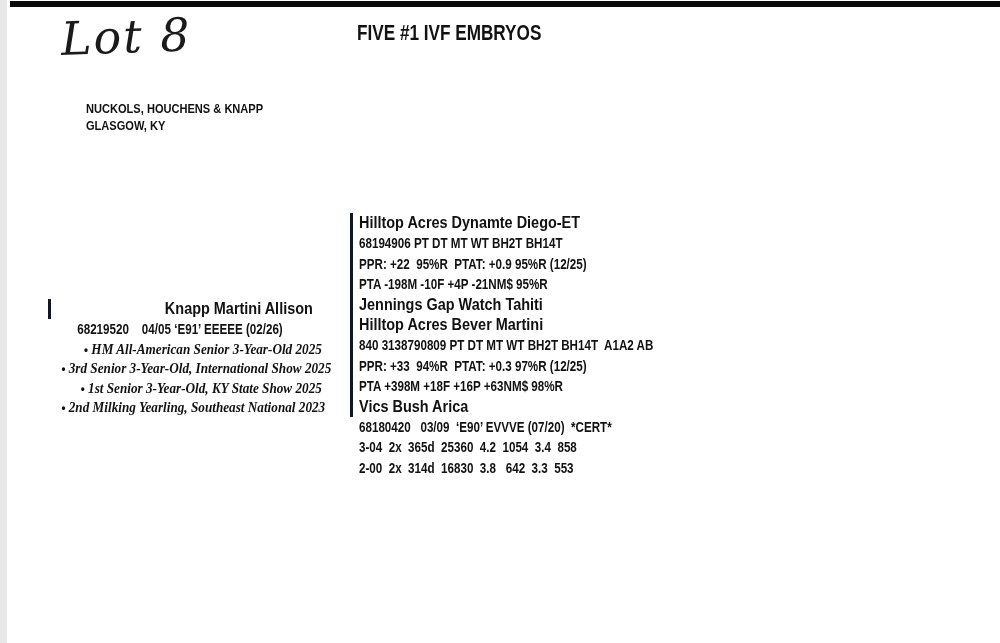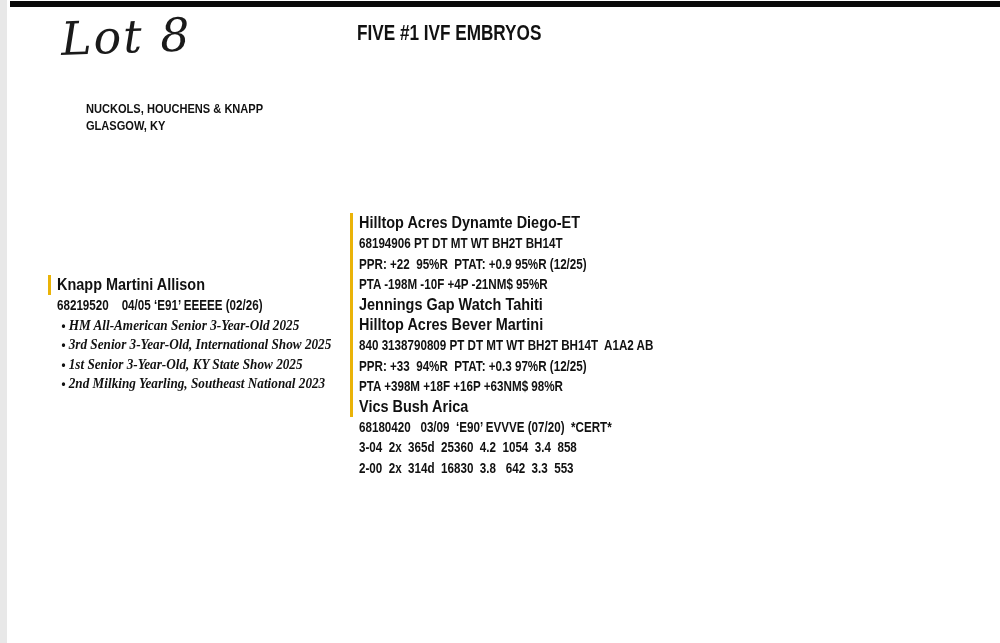--- a/index.html
+++ b/index.html
@@ -55,21 +55,21 @@
     font-size: 22px;
     white-space: pre;
     transform: scaleX(0.78);
     transform-origin: 0 0;
     letter-spacing: 0px;
   }
   .col { position: absolute; }
   .col-left  { left: 48px; top: 271px; width: 310px; }
   .col-right { left: 350px; top: 213px; width: 340px; }
   .barred {
-    border-left: 3px solid #eab308;
+    border-left: 3px solid #0f172a;
     padding-left: 6px;
   }
   .unbarred {
     padding-left: 9px;
   }
   .animal-name {
     font-weight: bold;
     font-size: 17px;
     line-height: 20.4px;
     white-space: pre;
@@ -89,21 +89,21 @@
     font-style: italic;
     font-weight: bold;
     font-size: 15px;
     line-height: 19.5px;
     white-space: pre;
     padding-left: 5px;
     transform: scaleX(0.88);
     transform-origin: 0 0;
   }
   .bullet-glyph { font-style: normal; font-family: "Liberation Sans", sans-serif; font-size: 13px; }
-  .gap-left { margin-top: 4px; }
+  .gap-left { margin-top: 28px; text-align: right; }
   .gap-right { }
 </style>
 </head>
 <body>
 
 <div class="edge-strip"></div>
 <div class="top-rule"></div>
 
 <div class="lot-script">Lot 8</div>
 

